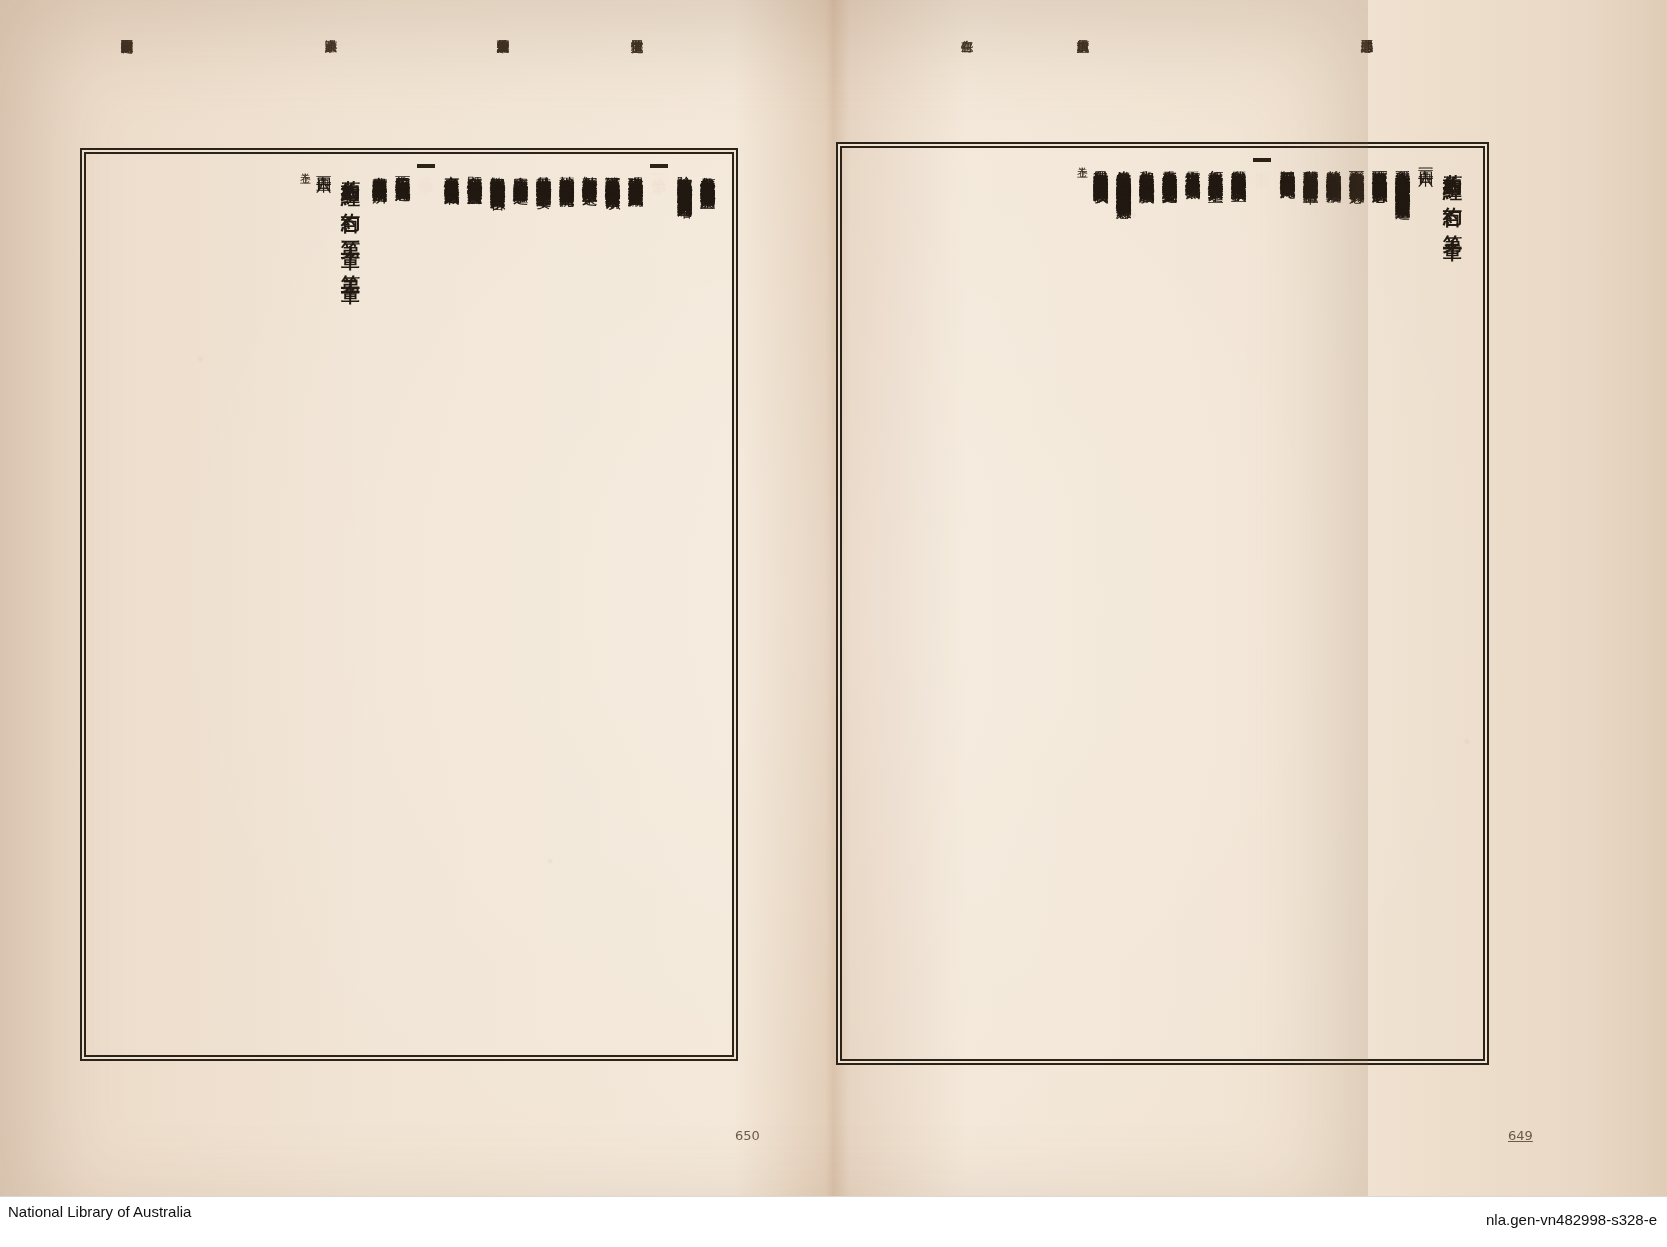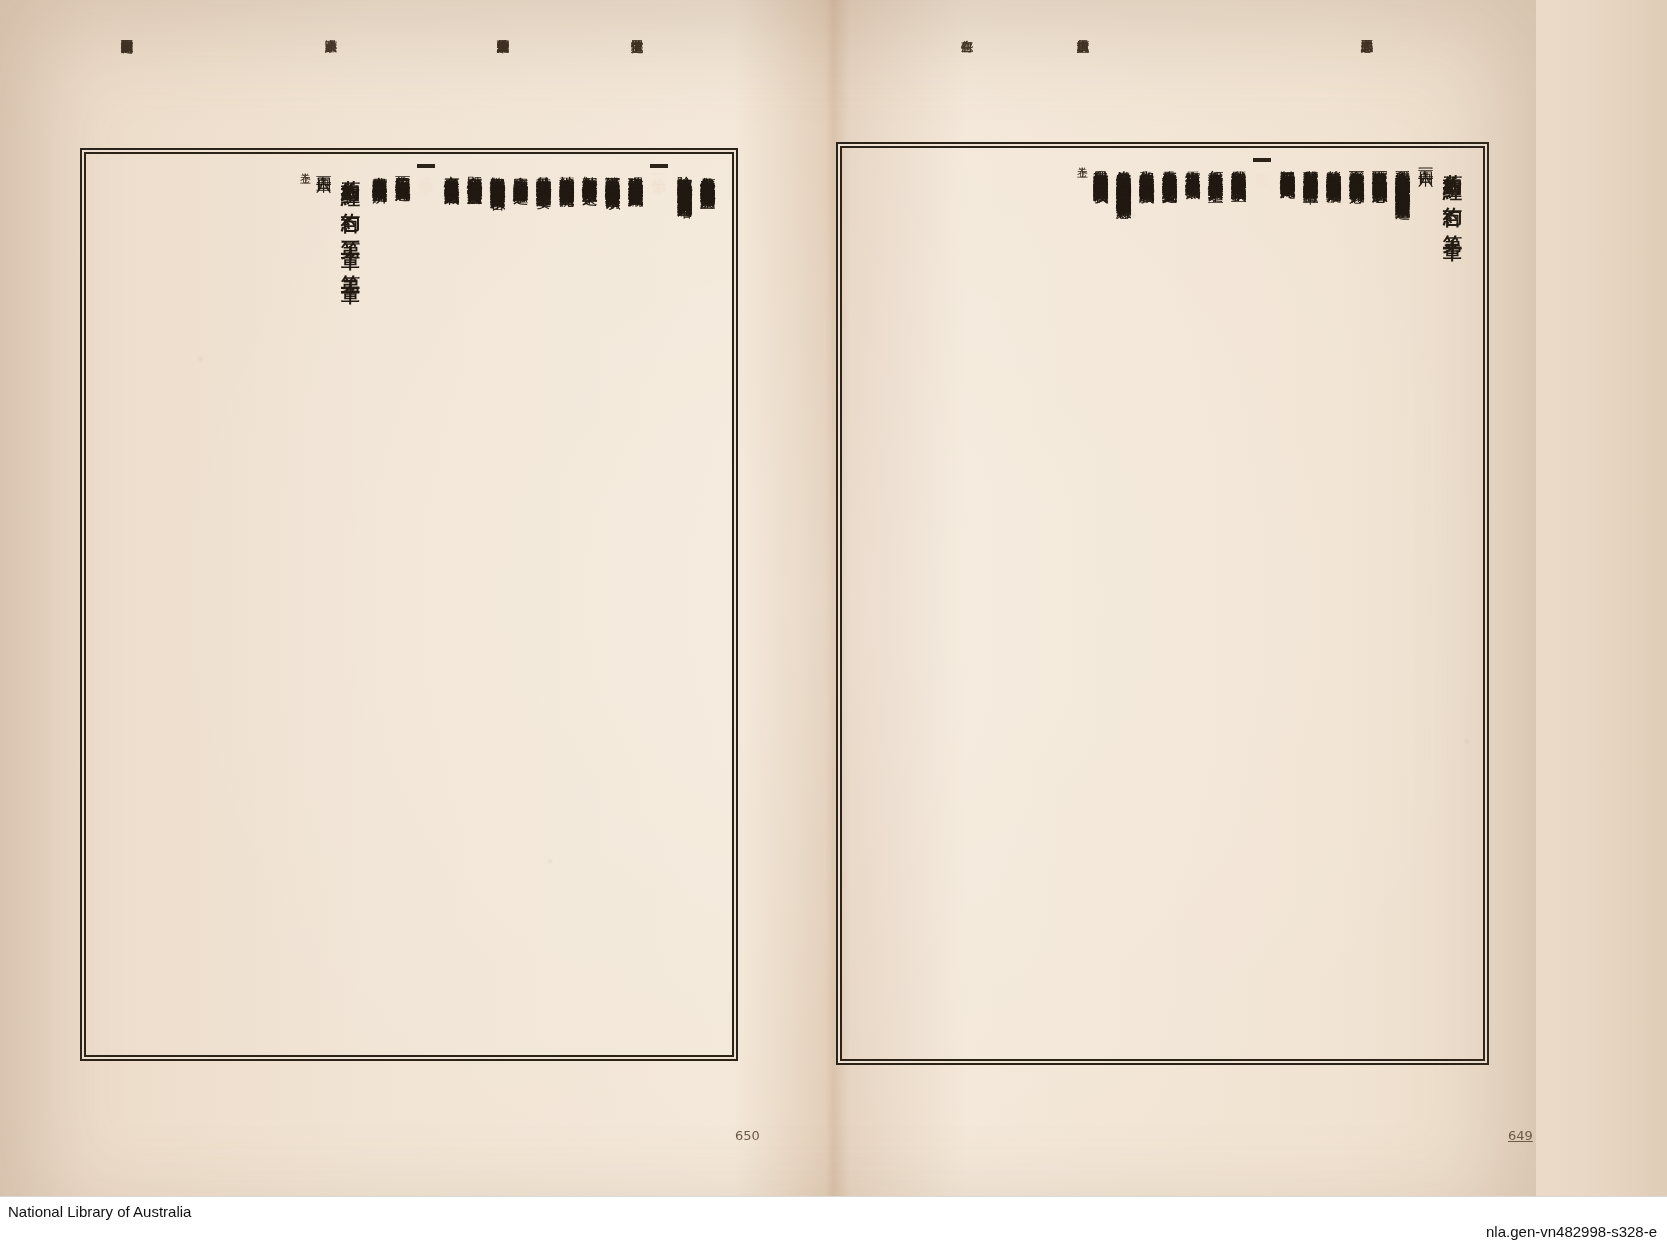--- a/index.html
+++ b/index.html
@@ -9,21 +9,21 @@
   }
   body {
     width: 1667px;
     height: 1247px;
     overflow: hidden;
     font-family: "DejaVu Sans", sans-serif;
   }
 
   #page {
     position: relative;
-    width: 1536px;
+    width: 1368px;
     height: 1247px;
     background: #efe2d2;
   }
 
   
   .scan {
     position: absolute;
     left: 0; top: 0;
     width: 1667px;
     height: 1196px;
@@ -147,21 +147,21 @@
     position: absolute;
     left: 8px;
     top: 6px;
     font-size: 15px;
     color: #111;
     font-family: "Liberation Sans", sans-serif;
   }
   .bottombar .ident {
     position: absolute;
     right: 10px;
-    top: 26px;
+    top: 14px;
     font-size: 15px;
     color: #111;
     font-family: "Liberation Sans", sans-serif;
   }
 
   
   .speckle {
     position: absolute;
     left:0; top:0; width:1667px; height:1196px;
     background-image:

